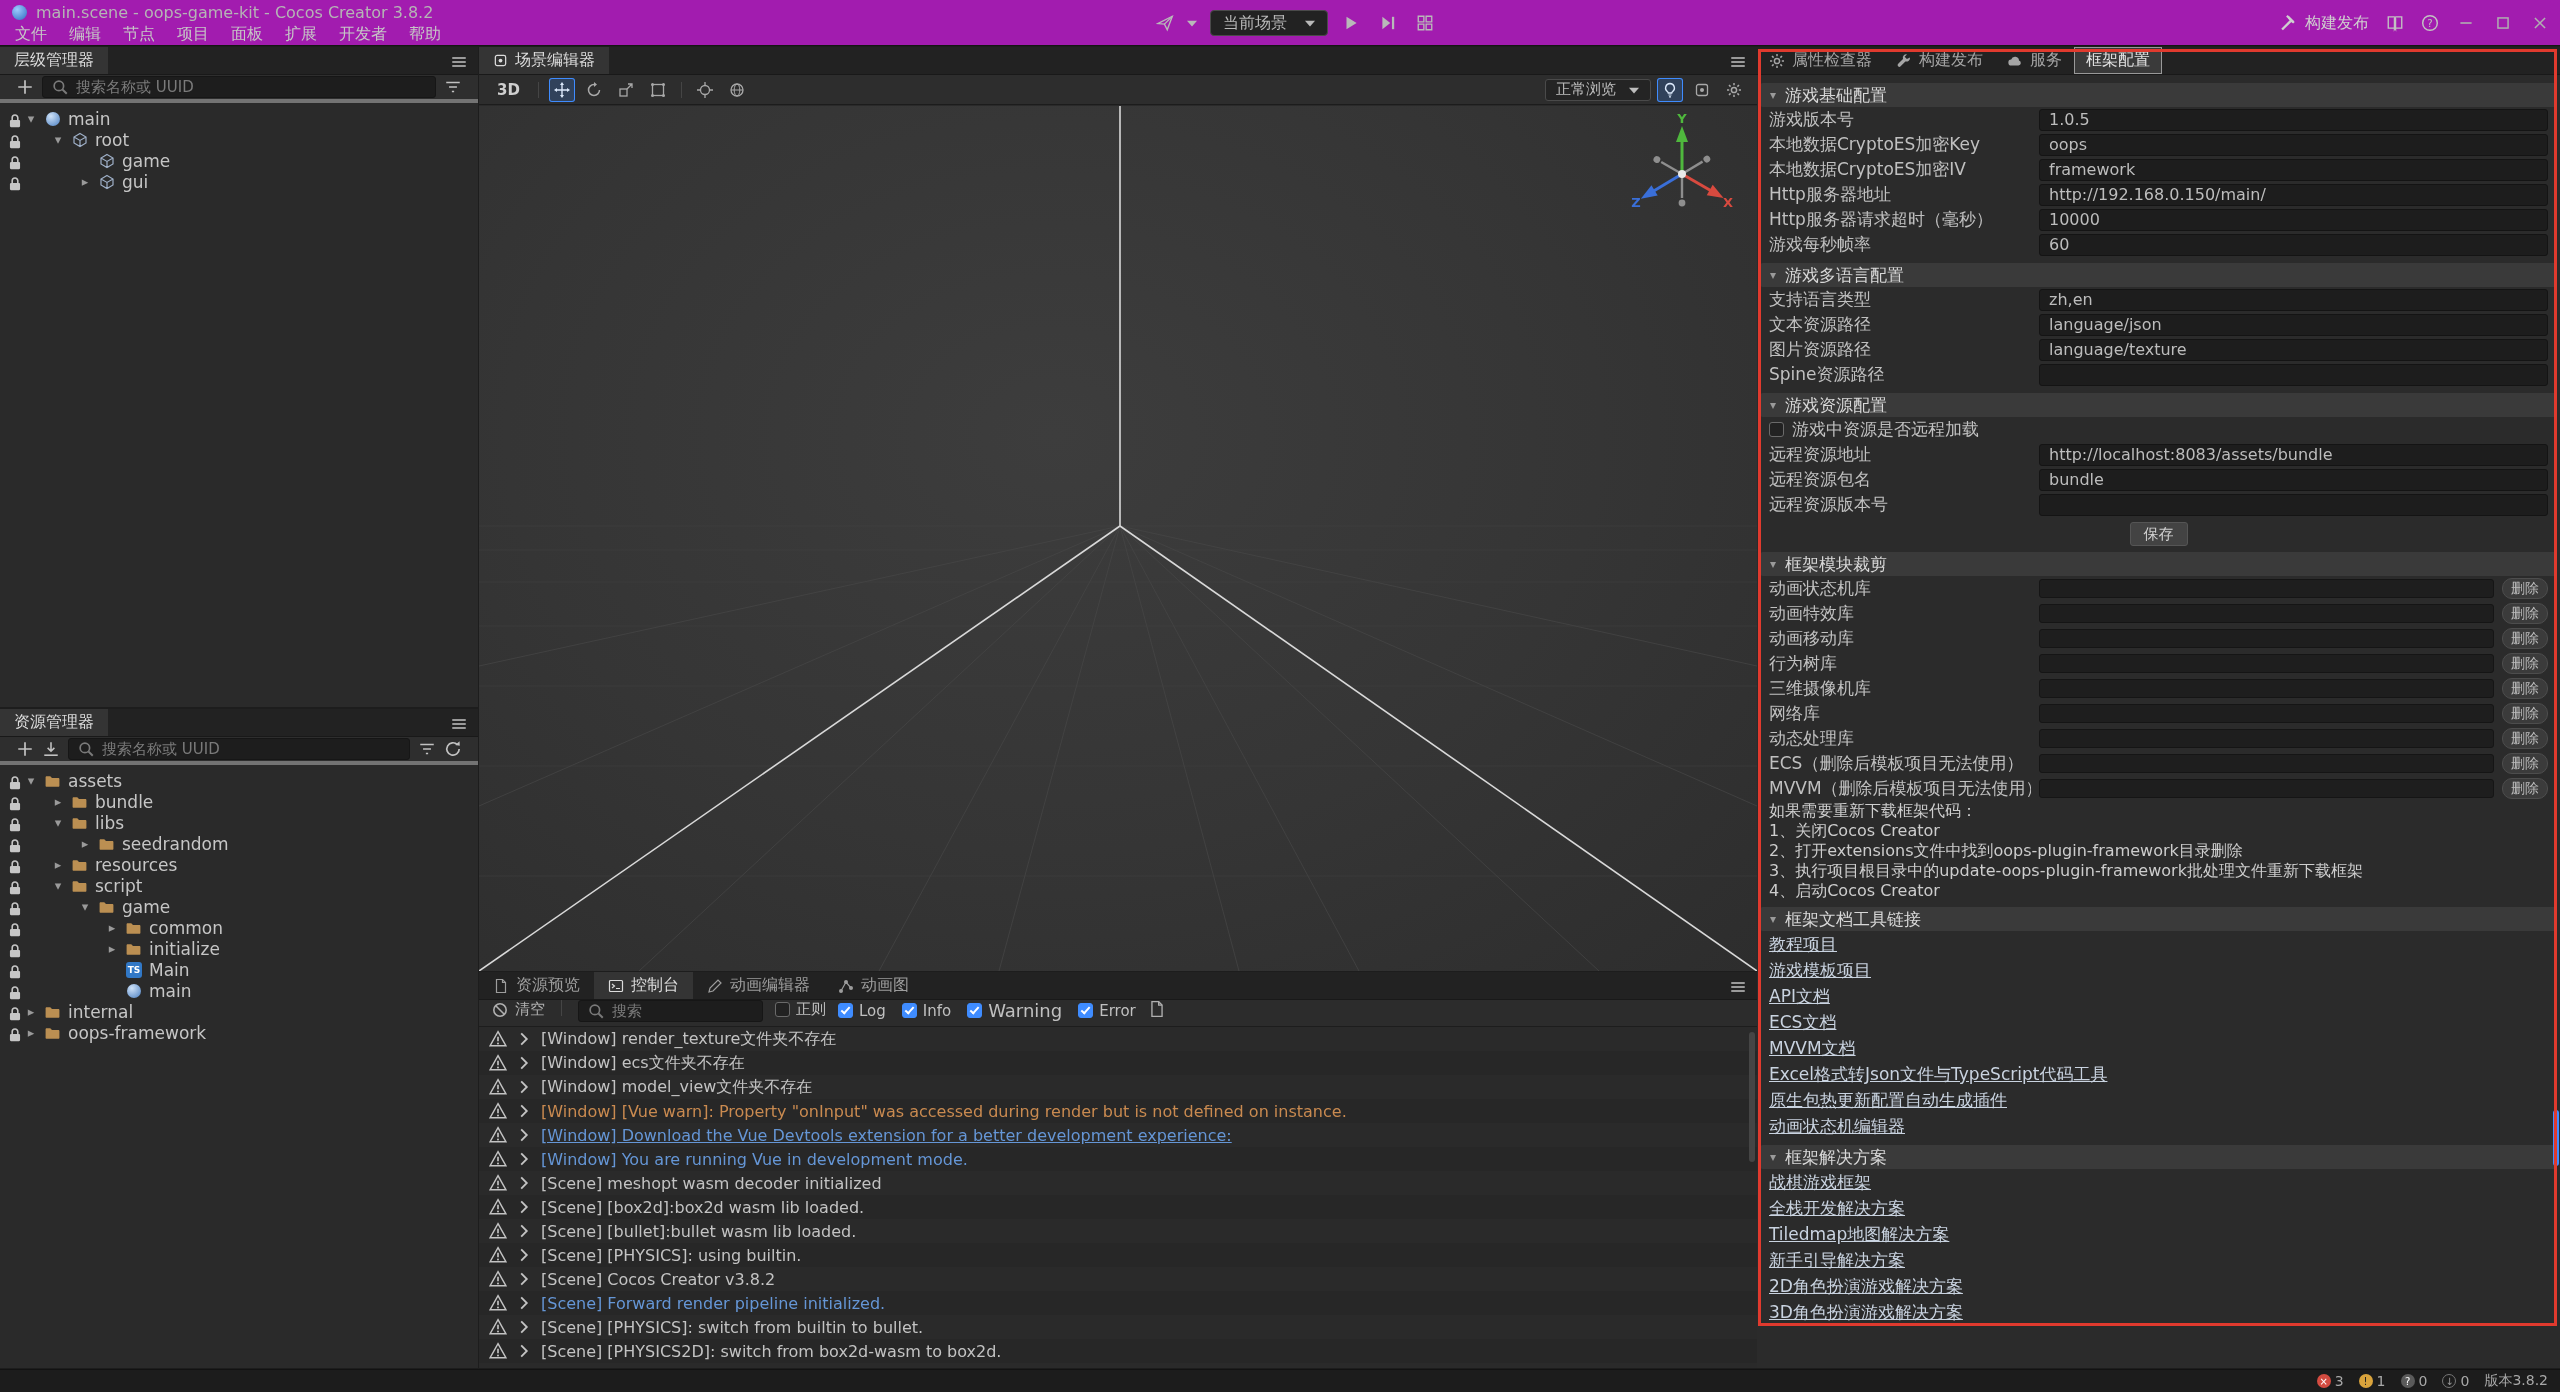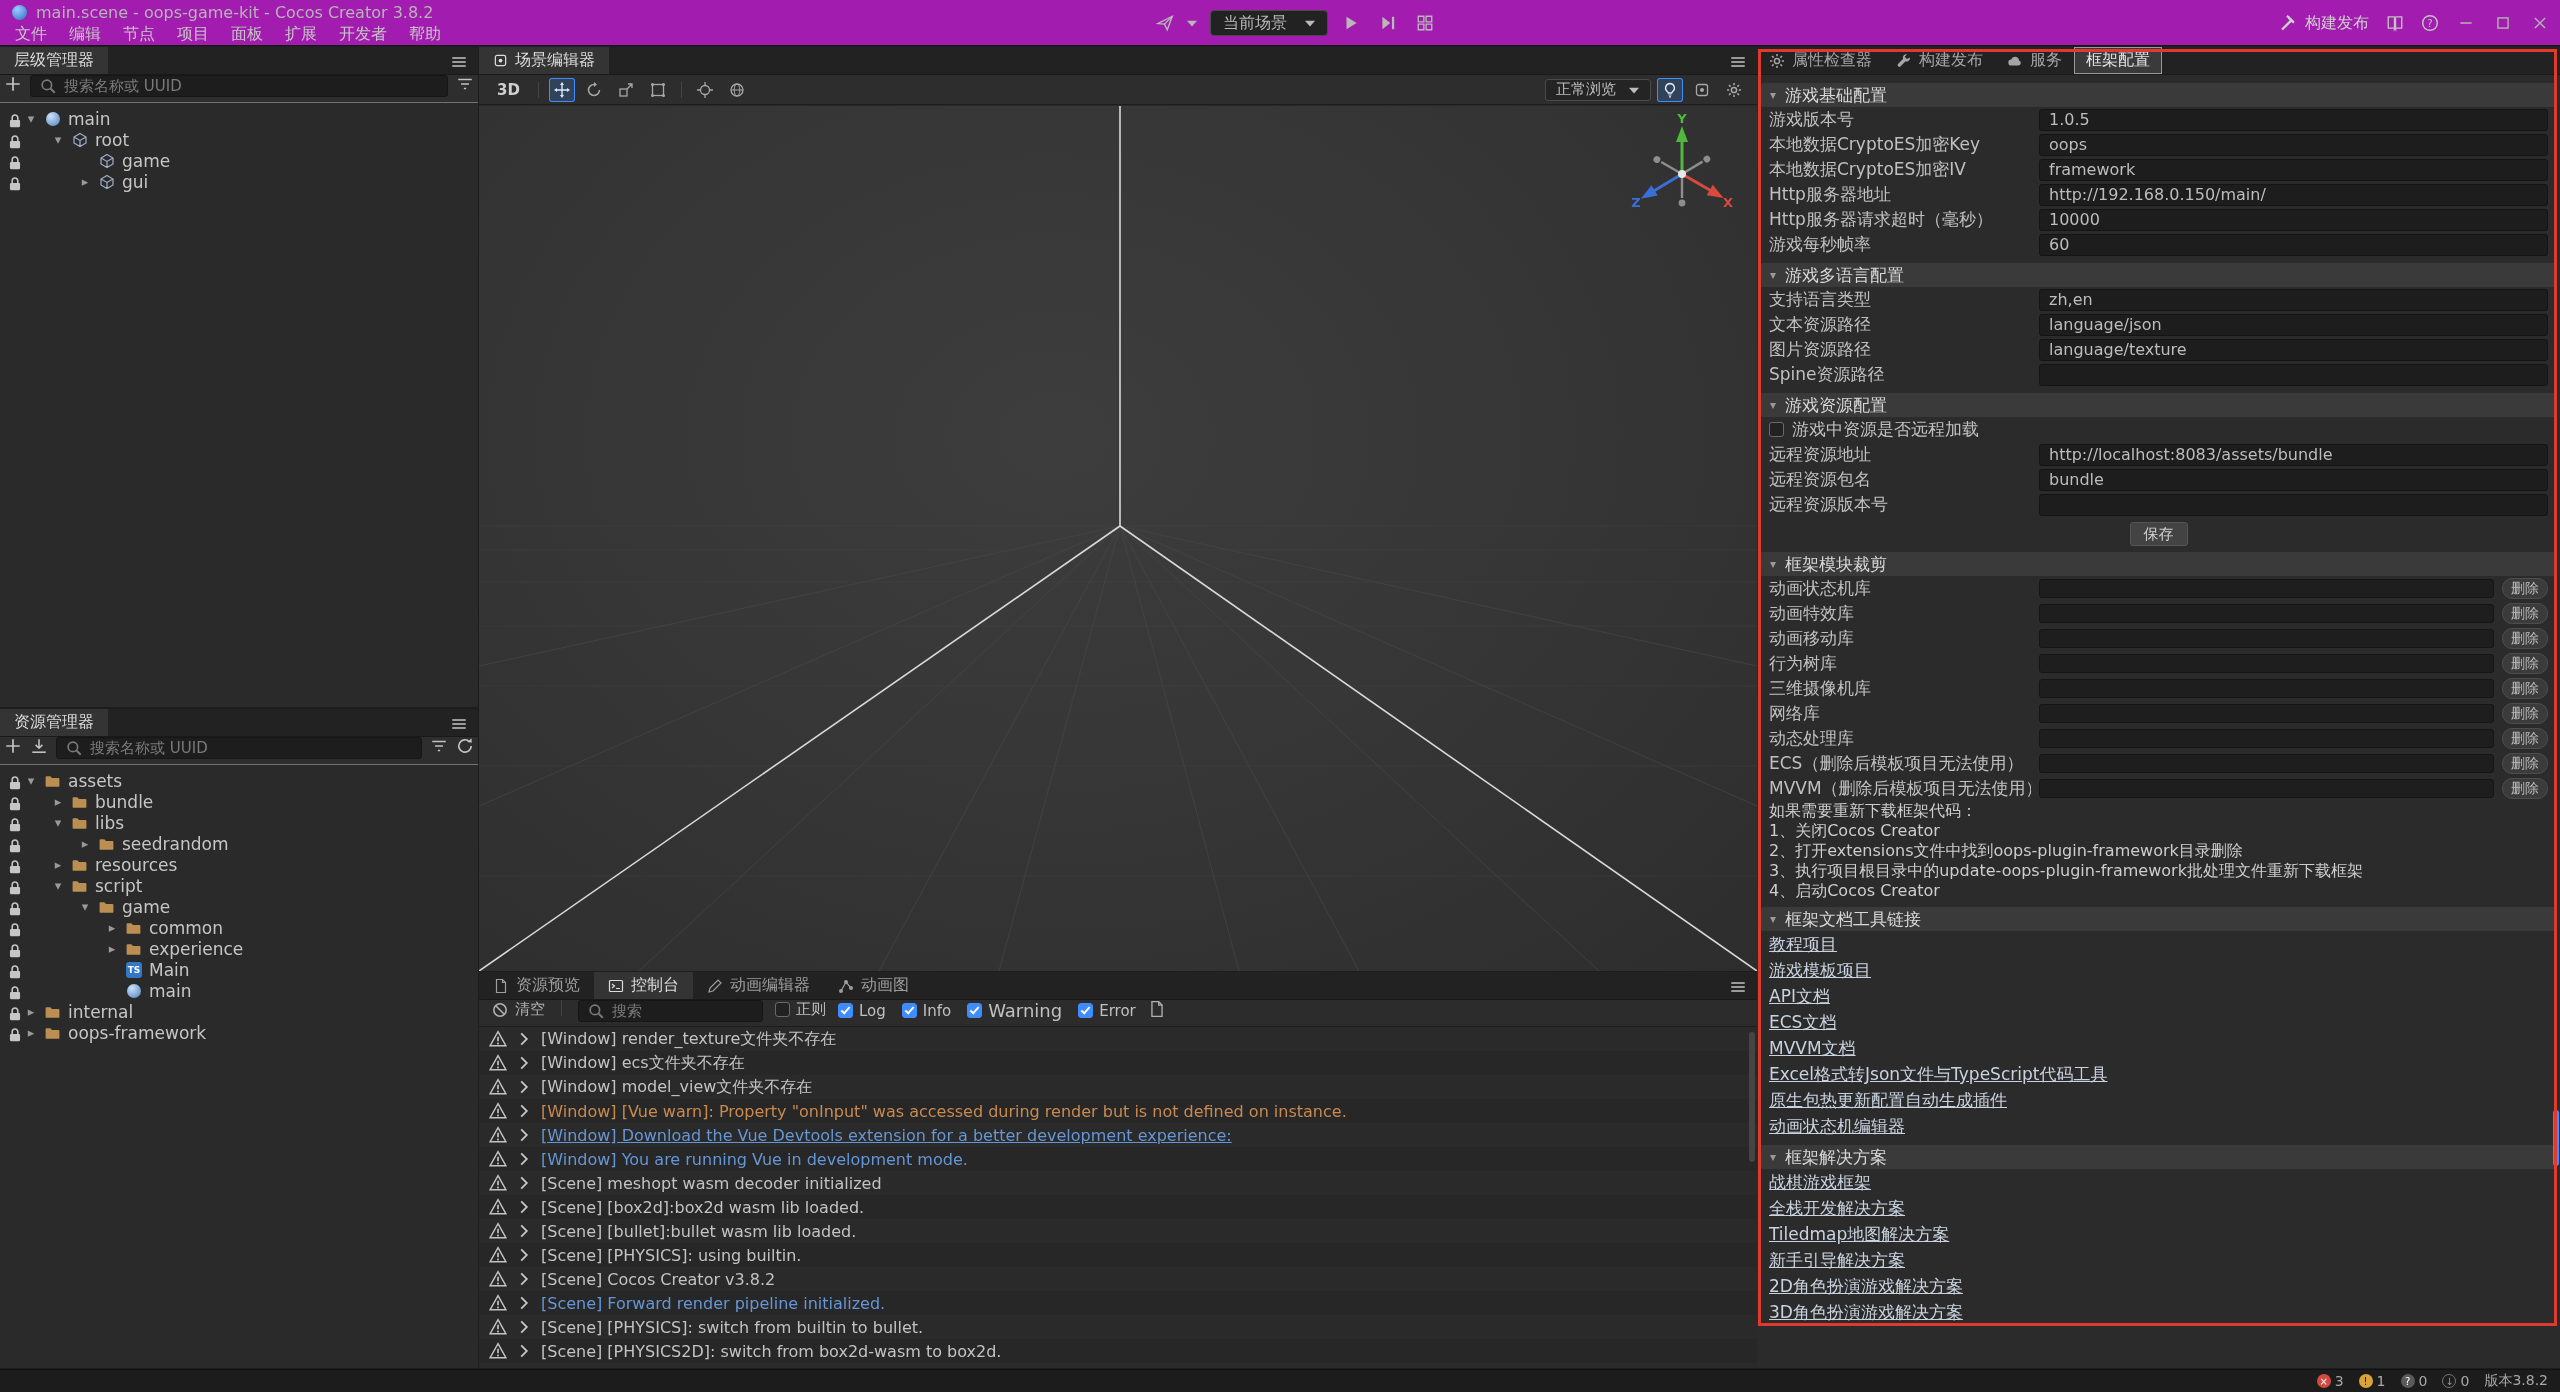--- a/index.html
+++ b/index.html
@@ -23,21 +23,21 @@
 .panel{position:absolute;background:#2a2a2a;overflow:hidden}
 #hierarchy{left:0;top:47px;width:478px;height:660px}
 #assets{left:0;top:709px;width:478px;height:659px}
 #scene{left:479px;top:47px;width:1278px;height:924px}
 #console{left:479px;top:972px;width:1278px;height:396px}
 #inspector{left:1757px;top:47px;width:803px;height:1321px;background:#2b2b2b}
 .phead{height:28px;background:#222;display:flex;align-items:stretch;border-bottom:1px solid #191919;position:relative}
 .ptab{display:flex;align-items:center;gap:7px;padding:0 14px;font-size:16px;color:#9d9d9d;cursor:default}
 .ptab.active{background:#343434;color:#dcdcdc}
 .hamb{position:absolute;right:10px;top:6px;width:16px;height:16px;color:#9a9a9a}
-.searchrow{height:28px;display:flex;align-items:flex-start;gap:8px;padding:0 4px;background:#2e2e2e;border-bottom:1px solid #737373}
+.searchrow{height:28px;display:flex;align-items:center;gap:8px;padding:0 16px;background:#2e2e2e;border-bottom:4px solid #737373}
 .sbx{flex:1;display:flex;align-items:center;gap:7px;height:22px;background:#1d1d1d;border:1px solid #161616;border-radius:3px;padding:0 8px;color:#7a7a7a;font-size:15px;white-space:nowrap;overflow:hidden}
 .tool-ic{width:16px;height:16px;color:#9a9a9a}
 
 .tree{padding-top:5px;font-size:17px}
 .tree-row{height:21px;display:flex;align-items:center;gap:6px;position:relative;padding-left:calc(24px + var(--d,0)*27px);color:#c6c6c6}
 .lock-ic{display:none;position:absolute;left:6px;top:4px;width:13px;height:13px;color:#8c8c8c}
 .locked .lock-ic{display:block}
 .arrow{width:14px;flex:none;text-align:center;color:#9a9a9a;font-size:13px}
 .arrow-down .arrow::before{content:"▾"}
 .arrow-right .arrow::before{content:"▸"}
@@ -569,21 +569,21 @@
         <svg class="ic lock-ic">
             <use href="#i-lock"></use>
           </svg>
         <span class="arrow"></span>
         <span class="node-ic">
           <svg class="ic ic-folder">
               <use href="#i-folder"></use>
             </svg>
 
         </span>
-        <span class="tree-label">experience</span>
+        <span class="tree-label">initialize</span>
       </div>
         <div class="tree-row arrow-none icon-ts" style="--d: 3;">
         <svg class="ic lock-ic">
             <use href="#i-lock"></use>
           </svg>
         <span class="arrow"></span>
         <span class="node-ic">
 
           <span class="icx ic-ts"></span>
         </span>

